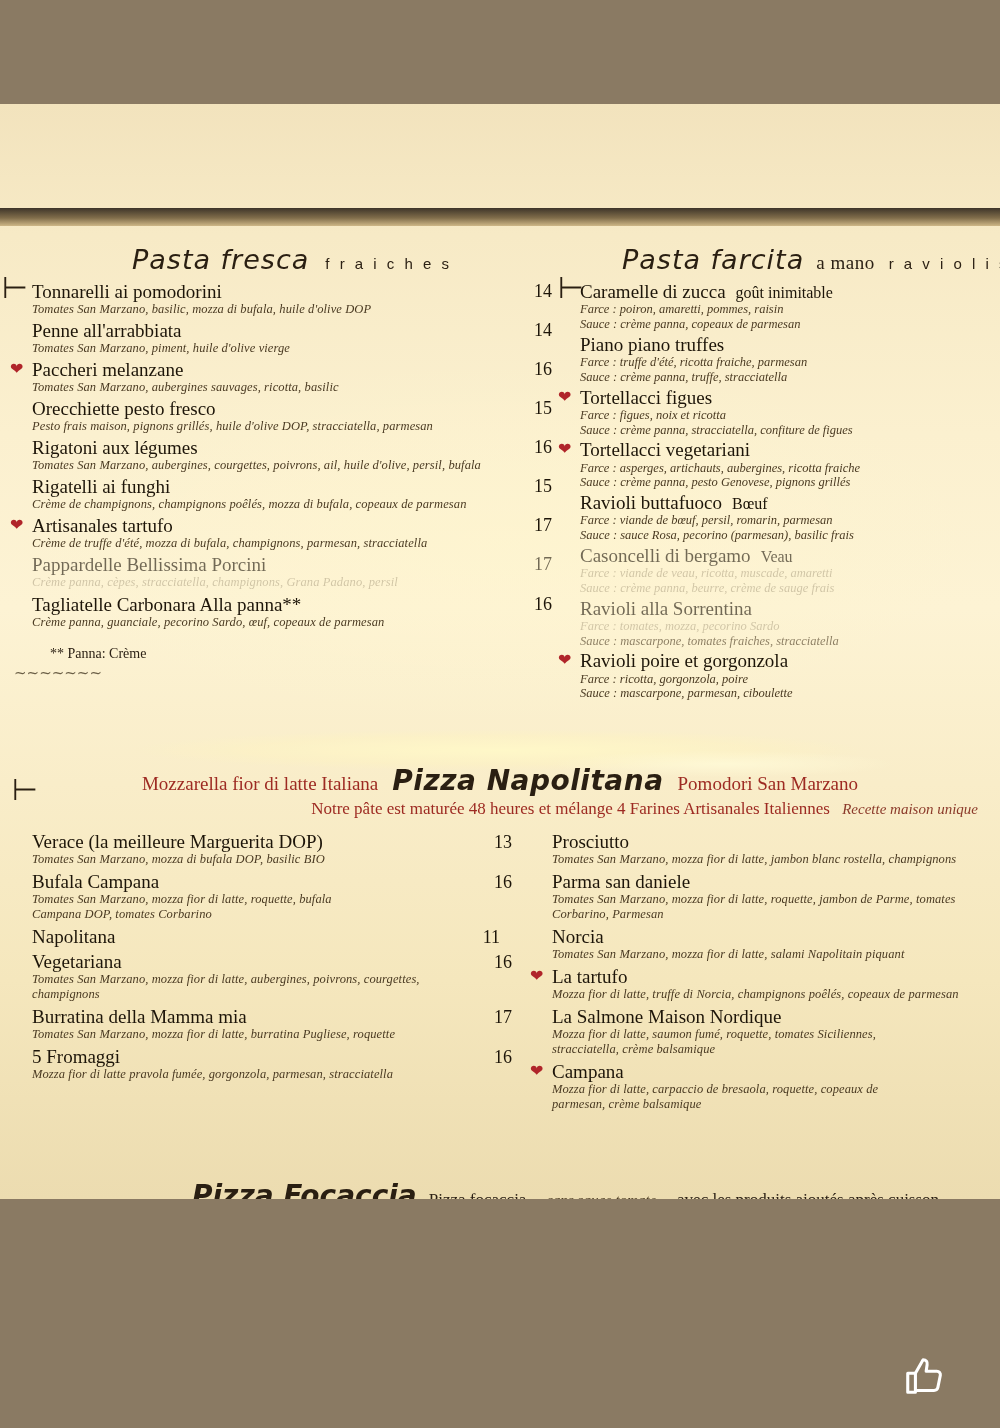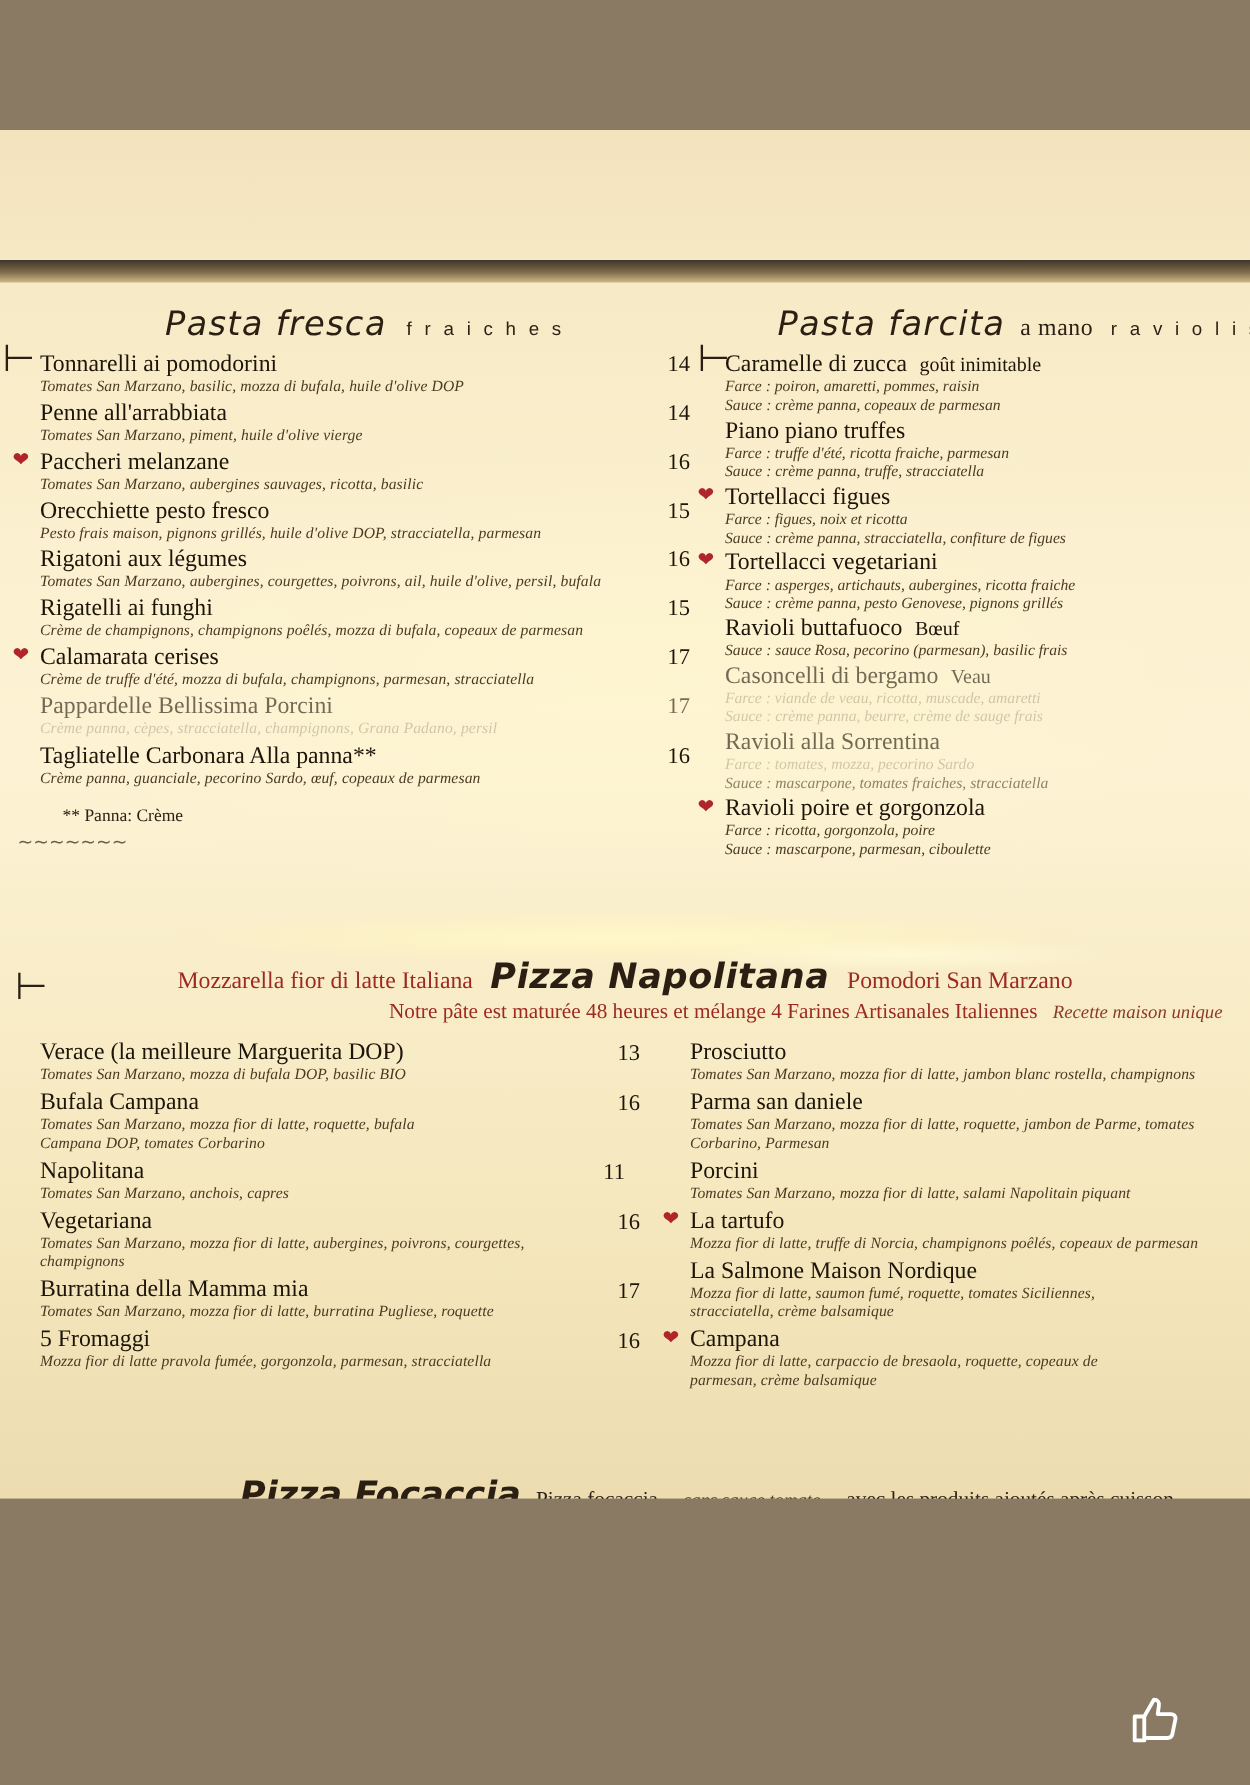--- a/index.html
+++ b/index.html
@@ -189,21 +189,21 @@
       <div class="price" style="top:0;">16</div>
       <div class="desc">Tomates San Marzano, aubergines, courgettes, poivrons, ail, huile d'olive, persil, bufala</div>
     </div>
     <div class="row" style="margin-top:3px;">
       <div class="name">Rigatelli ai funghi</div>
       <div class="price" style="top:0;">15</div>
       <div class="desc">Crème de champignons, champignons poêlés, mozza di bufala, copeaux de parmesan</div>
     </div>
     <div class="row" style="margin-top:3px;">
       <span class="heart">❤</span>
-      <div class="name">Calamarata cerises</div>
+      <div class="name">Artisanales tartufo</div>
       <div class="price" style="top:0;">17</div>
       <div class="desc">Crème de truffe d'été, mozza di bufala, champignons, parmesan, stracciatella</div>
     </div>
     <div class="row faint" style="margin-top:3px;">
       <div class="name">Pappardelle  Bellissima Porcini</div>
       <div class="price" style="top:0;">17</div>
       <div class="desc faint2">Crème panna, cèpes, stracciatella, champignons, Grana Padano, persil</div>
     </div>
     <div class="row" style="margin-top:4px;">
       <div class="name">Tagliatelle Carbonara Alla panna**</div>
@@ -242,20 +242,21 @@
     </div>
     <div class="row" style="margin-top:2px;">
       <span class="heart">❤</span>
       <span class="name">Tortellacci vegetariani</span>
       <div class="sub">Farce : asperges, artichauts, aubergines, ricotta fraiche</div>
       <div class="sub">Sauce : crème panna, pesto Genovese, pignons grillés</div>
     </div>
     <div class="row" style="margin-top:2px;">
       <span class="name">Ravioli buttafuoco</span>
       <span class="name it" style="margin-left:6px;font-size:16px;">Bœuf</span>
+      <div class="sub">Farce : viande de bœuf, persil, romarin, parmesan</div>
       <div class="sub">Sauce : sauce Rosa, pecorino (parmesan), basilic frais</div>
     </div>
     <div class="row faint" style="margin-top:2px;">
       <span class="name">Casoncelli di bergamo</span>
       <span class="name it" style="margin-left:6px;font-size:16px;">Veau</span>
       <div class="sub faint2">Farce : viande de veau, ricotta, muscade, amaretti</div>
       <div class="sub faint2">Sauce : crème panna, beurre, crème de sauge frais</div>
     </div>
     <div class="row faint" style="margin-top:2px;">
       <span class="name">Ravioli alla Sorrentina</span>
@@ -294,21 +295,20 @@
           <div class="desc">Tomates San Marzano, mozza di bufala DOP, basilic BIO</div>
         </div>
         <div class="row" style="margin-top:4px;">
           <div class="name">Bufala Campana</div>
           <div class="price" style="right:20px;">16</div>
           <div class="desc" style="width:330px;">Tomates San Marzano, mozza fior di latte, roquette, bufala Campana DOP, tomates Corbarino</div>
         </div>
         <div class="row" style="margin-top:4px;">
           <div class="name">Napolitana</div>
           <div class="price" style="right:32px;">11</div>
-          <div class="desc">Tomates San Marzano, anchois, capres</div>
         </div>
         <div class="row" style="margin-top:4px;">
           <div class="name">Vegetariana</div>
           <div class="price" style="right:20px;">16</div>
           <div class="desc" style="width:400px;">Tomates San Marzano, mozza fior di latte, aubergines, poivrons, courgettes, champignons</div>
         </div>
         <div class="row" style="margin-top:4px;">
           <div class="name">Burratina della Mamma mia</div>
           <div class="price" style="right:20px;">17</div>
           <div class="desc">Tomates San Marzano, mozza fior di latte, burratina Pugliese, roquette</div>
@@ -323,21 +323,21 @@
       <div class="pzcol-r">
         <div class="row">
           <div class="name">Prosciutto</div>
           <div class="desc">Tomates San Marzano, mozza fior di latte, jambon blanc rostella, champignons</div>
         </div>
         <div class="row" style="margin-top:4px;">
           <div class="name">Parma san daniele</div>
           <div class="desc">Tomates San Marzano, mozza fior di latte, roquette, jambon de Parme, tomates Corbarino, Parmesan</div>
         </div>
         <div class="row" style="margin-top:4px;">
-          <div class="name">Porcini</div>
+          <div class="name">Norcia</div>
           <div class="desc">Tomates San Marzano, mozza fior di latte, salami Napolitain piquant</div>
         </div>
         <div class="row" style="margin-top:4px;">
           <span class="heart">❤</span>
           <div class="name">La tartufo</div>
           <div class="desc">Mozza fior di latte, truffe di Norcia, champignons poêlés, copeaux de parmesan</div>
         </div>
         <div class="row" style="margin-top:4px;">
           <div class="name">La Salmone Maison Nordique</div>
           <div class="desc" style="width:330px;">Mozza fior di latte, saumon fumé, roquette, tomates Siciliennes, stracciatella, crème balsamique</div>

